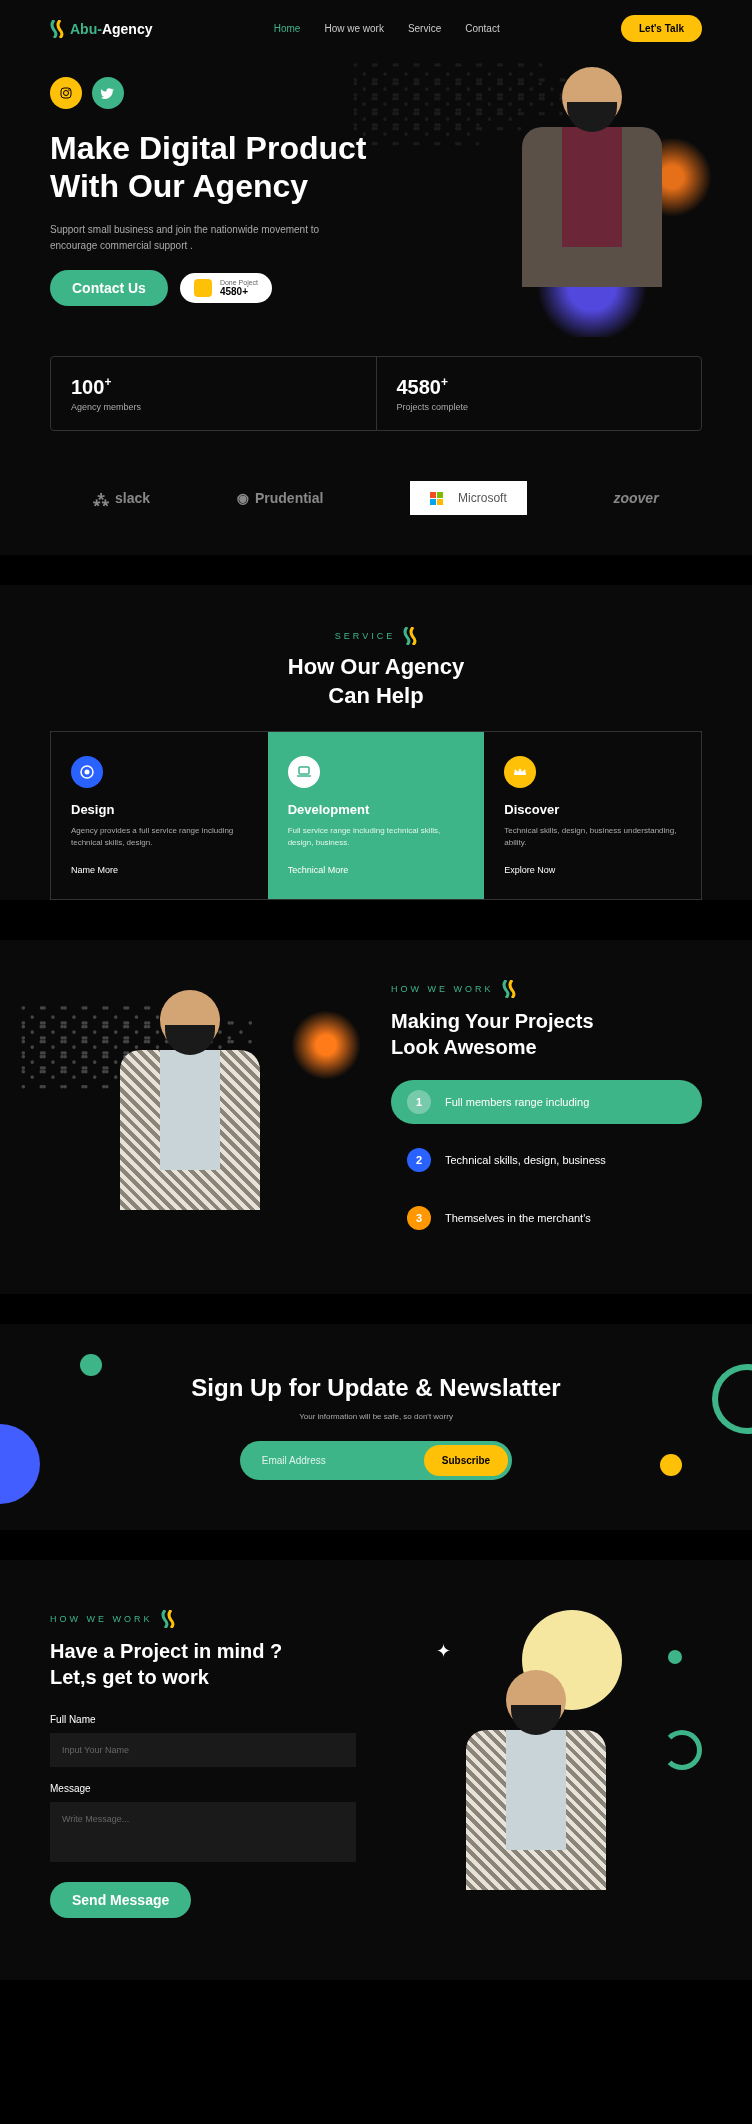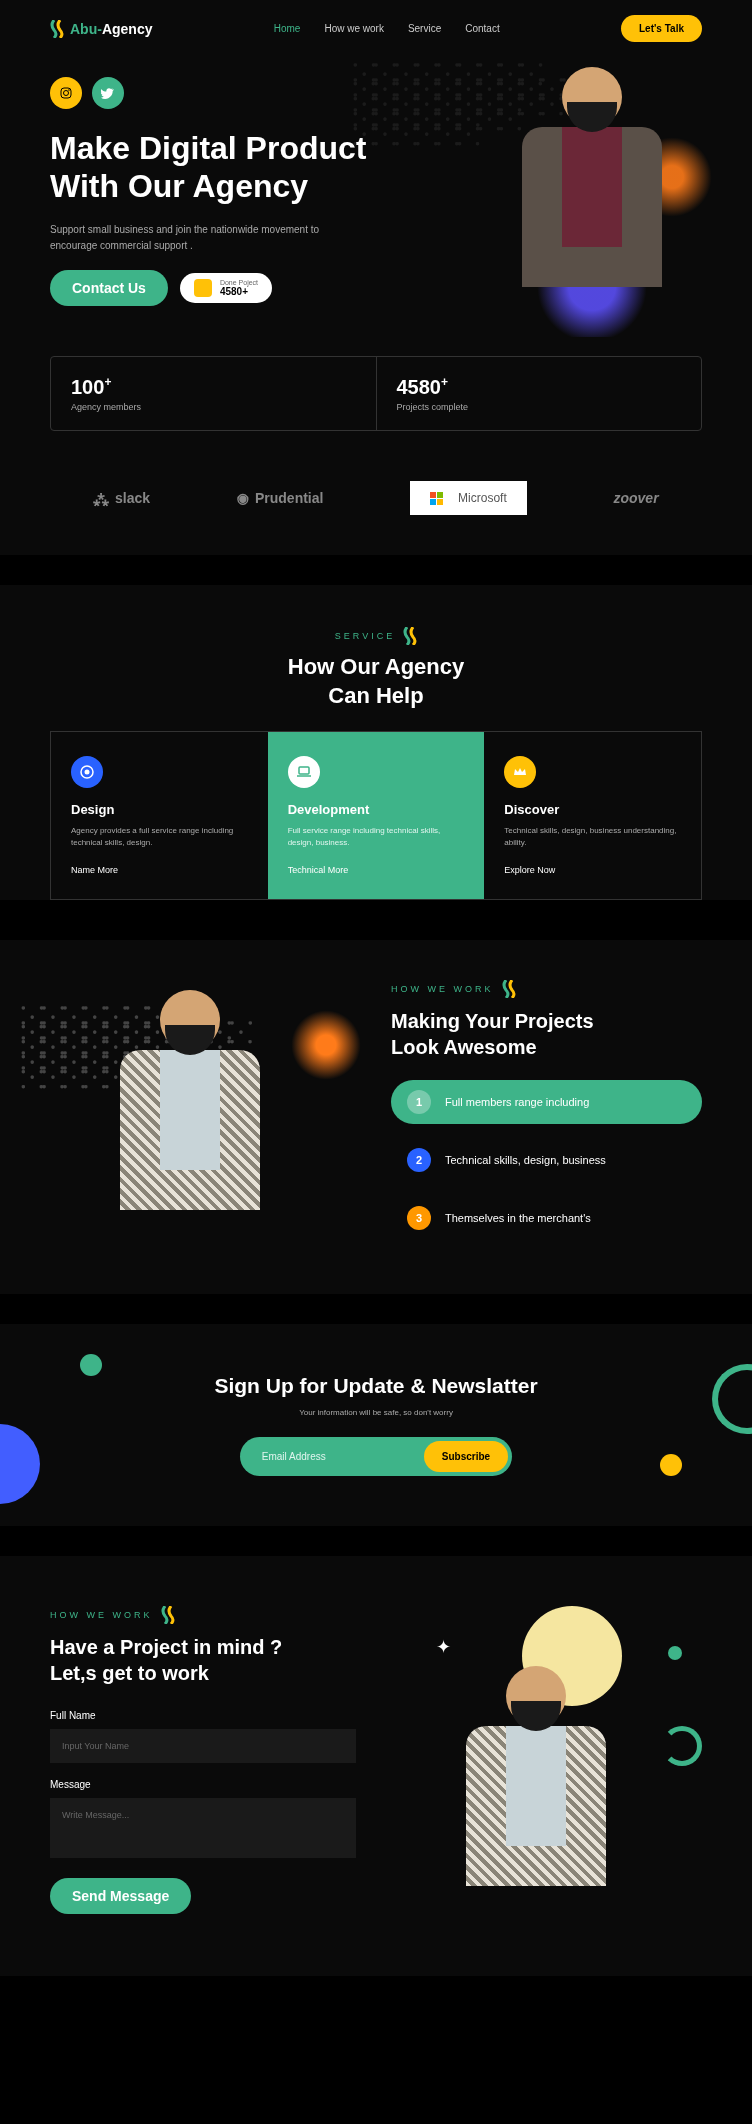--- a/index.html
+++ b/index.html
@@ -75,21 +75,21 @@
 .how-title { font-size: 20px; font-weight: 700; margin: 10px 0 20px; line-height: 1.3; }
 .step { display: flex; align-items: center; gap: 14px; margin-bottom: 14px; padding: 10px 16px; border-radius: 24px; font-size: 11px; }
 .step.active { background: #3eb489; }
 .step-num { width: 24px; height: 24px; border-radius: 50%; display: flex; align-items: center; justify-content: center; font-size: 11px; font-weight: 600; flex-shrink: 0; }
 .step.active .step-num { background: rgba(255,255,255,0.3); }
 .num-blue { background: #2962ff; }
 .num-orange { background: #ff9800; }
 
 
 .newsletter { text-align: center; padding: 50px; position: relative; overflow: hidden; }
-.nl-title { font-size: 21px; font-weight: 800; }
+.nl-title { font-size: 24px; font-weight: 800; }
 .nl-sub { font-size: 8px; color: #aaa; margin: 10px 0 20px; }
 .nl-form { display: inline-flex; background: #3eb489; border-radius: 24px; padding: 4px; align-items: center; }
 .nl-input { background: transparent; border: none; color: #fff; padding: 10px 18px; font-size: 10px; outline: none; width: 180px; }
 .nl-input::placeholder { color: #e0f5ee; }
 .nl-btn { background: #ffc107; color: #000; border: none; padding: 10px 18px; border-radius: 20px; font-size: 10px; font-weight: 600; cursor: pointer; }
 .deco-circle { position: absolute; border-radius: 50%; }
 .dc-teal { width: 22px; height: 22px; background: #3eb489; top: 30px; left: 80px; }
 .dc-blue { width: 80px; height: 80px; background: #425eff; left: -40px; top: 100px; }
 .dc-yellow { width: 22px; height: 22px; background: #ffc107; right: 70px; top: 130px; }
 .dc-ring { width: 70px; height: 70px; border: 6px solid #3eb489; border-right-color: transparent; right: -30px; top: 40px; }

